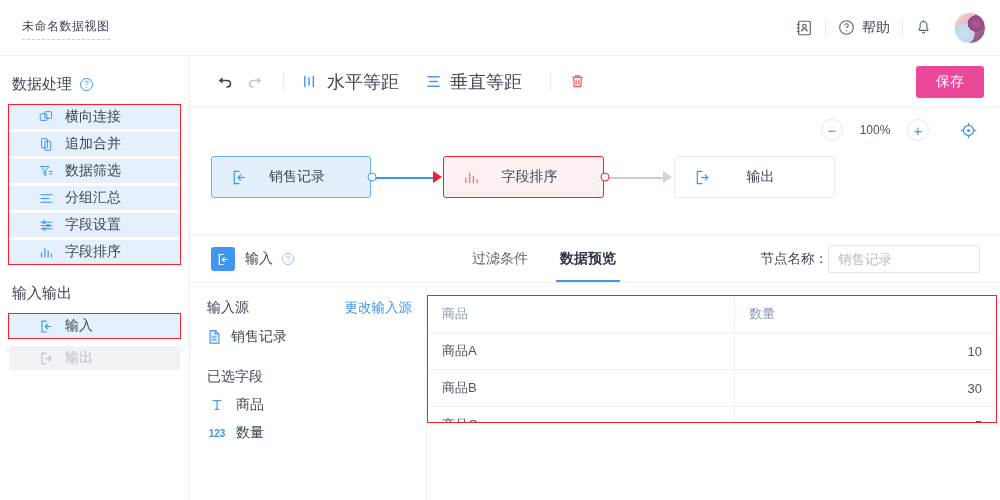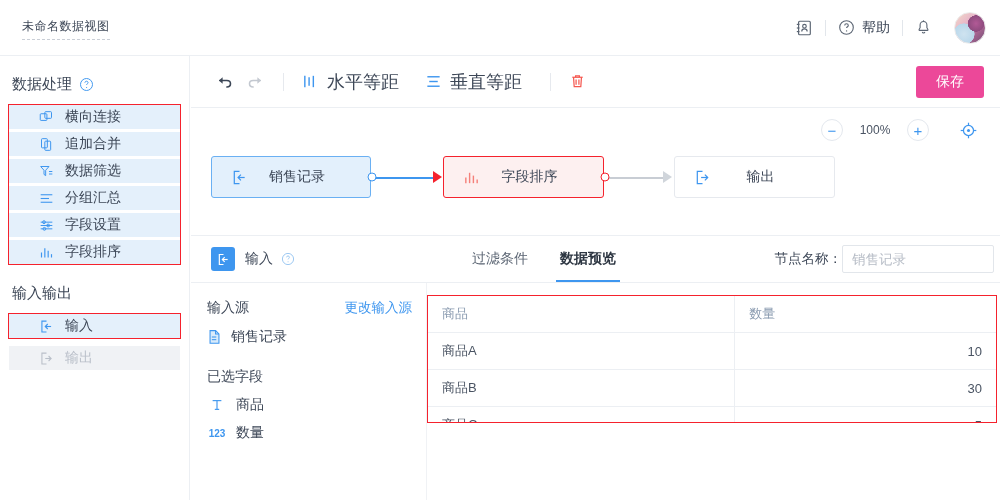--- a/index.html
+++ b/index.html
@@ -148,21 +148,21 @@
   .tab {
     font-size: 14px; color: #5b6573; padding: 0 16px; cursor: pointer;
     height: 100%; display: flex; align-items: center; position: relative;
   }
   .tab.active { color: #2d3642; font-weight: bold; }
   .tab.active::after {
     content: ""; position: absolute; left: 12px; right: 12px; bottom: 0;
     height: 2.5px; background: #3e96ef;
   }
   .node-name-wrap {
-    position: absolute; right: 6px; display: flex; align-items: center;
+    position: absolute; right: 20px; display: flex; align-items: center;
   }
   .nn-label { font-size: 13.5px; color: #3d4757; }
   .nn-input {
     width: 152px; height: 28px; border: 1px solid #e2e6eb; border-radius: 2px;
     font-size: 13.5px; color: #333; padding: 0 9px; outline: none;
     font-family: inherit; background: #fff;
   }
   .nn-input::placeholder { color: #b6bcc6; }
 
   .panel-body { display: flex; height: 218px; }

